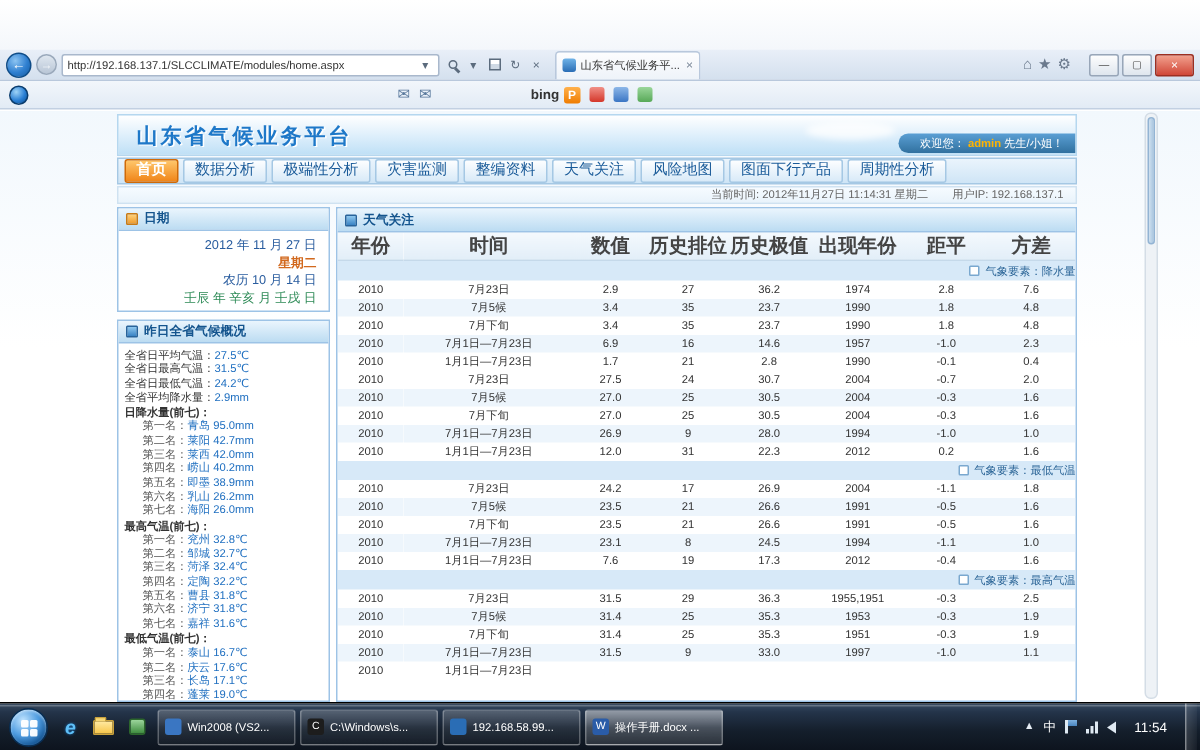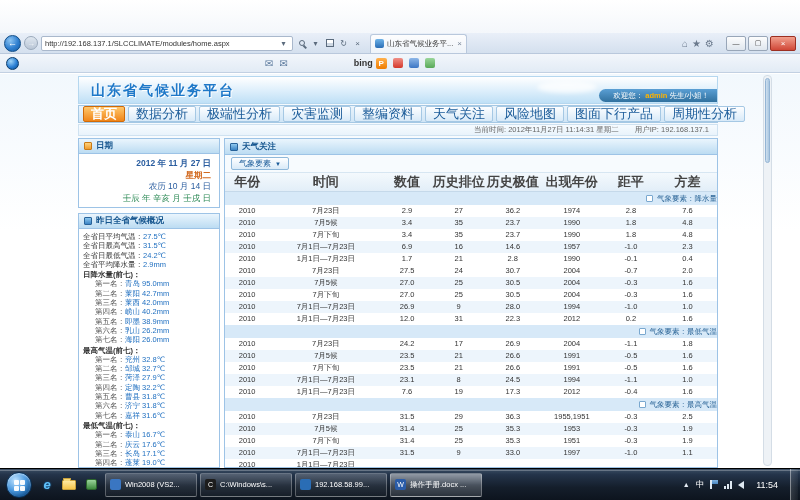--- a/index.html
+++ b/index.html
@@ -40,35 +40,35 @@
   
   .viewport{position:absolute;top:74px;left:0;right:0;bottom:32px;background:linear-gradient(180deg,#f2f8fd,#ffffff 40%);overflow:hidden}
   .page{position:absolute;left:78px;width:640px;top:0;bottom:0}
   .banner{position:absolute;top:2px;left:0;right:0;height:28px;background:linear-gradient(180deg,#ffffff,#dcEEfb 55%,#bfe0f6);border:1px solid #b5d7ef;overflow:hidden}
   .cloud{position:absolute;background:rgba(255,255,255,.75);border-radius:50%;filter:blur(2px)}
   .banner-title{position:absolute;left:12px;top:5px;font-size:14px;font-weight:bold;color:#1e78c8;letter-spacing:2px;text-shadow:1px 1px 0 #fff}
   .welcome{position:absolute;right:0;bottom:1px;height:13px;display:flex;align-items:center;padding:0 8px 0 14px;background:linear-gradient(#5a9fd4,#31719f);border-radius:8px 0 0 8px;font-size:7.5px;color:#fff;white-space:nowrap}
   .welcome .user{color:#ffb400;margin:16px 2px;font-weight:bold}
 
   .mainnav{position:absolute;top:31px;left:0;right:0;height:18px;background:linear-gradient(#eaf4fc,#cfe5f6);border:1px solid #a5c8e4;display:flex;align-items:center;padding:0 4px;gap:3px}
-  .nav-item{height:16px;line-height:13px;padding:0 7px;background:linear-gradient(#fdfeff,#d8eaf8);border:1px solid #a5c8e4;border-radius:2px;font-size:13px;color:#1a5b99;cursor:pointer;white-space:nowrap}
+  .nav-item{height:16px;line-height:13px;padding:0 7px;background:linear-gradient(#fdfeff,#d8eaf8);border:1px solid #a5c8e4;border-radius:2px;font-size:10px;color:#1a5b99;cursor:pointer;white-space:nowrap}
   .nav-item.active{background:linear-gradient(#ffc76b,#f08519);border-color:#d06a08;color:#fff;font-weight:bold}
 
   .statusbar{position:absolute;top:50px;left:0;right:0;height:12px;background:linear-gradient(#f6fbff,#e9f3fb);border:1px solid #cfe2f1;display:flex;justify-content:flex-end;align-items:center;gap:16px;padding:0 8px;font-size:7.5px;color:#666;white-space:nowrap}
 
   
   .sidebar{position:absolute;left:0;top:64px;bottom:0;width:142px;display:flex;flex-direction:column;gap:5px}
   .panel{border:1px solid #9dc3e6;background:#fff;overflow:hidden}
   .panel.grow{flex:1}
   .panel-hd{height:15px;background:linear-gradient(#eaf5fd,#bcdcf2);border-bottom:1px solid #9dc3e6;display:flex;align-items:center;gap:4px;padding:0 5px;font-size:8.5px;font-weight:bold;color:#15558e}
   .panel-icon{width:8px;height:8px;border-radius:1px;flex:none}
   .panel-icon.cal{background:linear-gradient(#ffd27a,#ef9b2d);border:1px solid #c97a14}
   .panel-icon.wx{background:linear-gradient(#8ec8ef,#3a83c4);border:1px solid #28639a}
   .date-body{padding:4px 8px 3px 0;text-align:right;font-size:8.5px;line-height:11.5px}
-  .date-main{color:#2a5d9f;font-weight:bold}
+  .date-main{color:#2a5d9f;font-weight:normal}
   .date-week{color:#d2691e;font-weight:bold}
   .date-lunar{color:#2a5d9f}
   .date-ganzhi{color:#2e8b57}
   .summary-body{padding:3px 2px 0 4px;font-size:7.5px;line-height:9.3px;color:#333;overflow:hidden}
   .stat-line{white-space:nowrap}
   .stat-value{color:#1f6fc0}
   .sec-title{font-weight:bold;color:#333;margin-top:1px;white-space:nowrap}
   .rank-line{padding-left:12px;white-space:nowrap}
   .rank-label{color:#555}
   .rank-text{color:#1f6fc0;cursor:pointer}
@@ -231,46 +231,40 @@
                 <div class="rank-line"><span class="rank-label">第一名：</span><span class="rank-text">青岛 95.0mm</span></div>
                 <div class="rank-line"><span class="rank-label">第二名：</span><span class="rank-text">莱阳 42.7mm</span></div>
                 <div class="rank-line"><span class="rank-label">第三名：</span><span class="rank-text">莱西 42.0mm</span></div>
                 <div class="rank-line"><span class="rank-label">第四名：</span><span class="rank-text">崂山 40.2mm</span></div>
                 <div class="rank-line"><span class="rank-label">第五名：</span><span class="rank-text">即墨 38.9mm</span></div>
                 <div class="rank-line"><span class="rank-label">第六名：</span><span class="rank-text">乳山 26.2mm</span></div>
                 <div class="rank-line"><span class="rank-label">第七名：</span><span class="rank-text">海阳 26.0mm</span></div>
                 <div class="sec-title">最高气温(前七)：</div>
                 <div class="rank-line"><span class="rank-label">第一名：</span><span class="rank-text">兖州 32.8℃</span></div>
                 <div class="rank-line"><span class="rank-label">第二名：</span><span class="rank-text">邹城 32.7℃</span></div>
-                <div class="rank-line"><span class="rank-label">第三名：</span><span class="rank-text">菏泽 27.9℃</span></div>
+                <div class="rank-line"><span class="rank-label">第三名：</span><span class="rank-text">菏泽 32.4℃</span></div>
                 <div class="rank-line"><span class="rank-label">第四名：</span><span class="rank-text">定陶 32.2℃</span></div>
                 <div class="rank-line"><span class="rank-label">第五名：</span><span class="rank-text">曹县 31.8℃</span></div>
                 <div class="rank-line"><span class="rank-label">第六名：</span><span class="rank-text">济宁 31.8℃</span></div>
                 <div class="rank-line"><span class="rank-label">第七名：</span><span class="rank-text">嘉祥 31.6℃</span></div>
                 <div class="sec-title">最低气温(前七)：</div>
                 <div class="rank-line"><span class="rank-label">第一名：</span><span class="rank-text">泰山 16.7℃</span></div>
                 <div class="rank-line"><span class="rank-label">第二名：</span><span class="rank-text">庆云 17.6℃</span></div>
                 <div class="rank-line"><span class="rank-label">第三名：</span><span class="rank-text">长岛 17.1℃</span></div>
                 <div class="rank-line"><span class="rank-label">第四名：</span><span class="rank-text">蓬莱 19.0℃</span></div>
                 <div class="rank-line"><span class="rank-label">第五名：</span><span class="rank-text">五莲 20.2℃</span></div>
               </div>
           </div>
         </div>
       </div>
 
       <div class="main-panel">
         <div class="main-hd">
           <span class="panel-icon wx"></span>
           <span>天气关注</span>
-        </div>
-        <div class="main-toolbar">
-          <div class="filter-btn">
-            <span>气象要素</span>
-            <span class="caret">▼</span>
-          </div>
         </div>
         <div class="table-wrap">
           <table class="grid">
             <colgroup>
               <col style="width:9%">
                 <col style="width:23%">
                 <col style="width:10%">
                 <col style="width:11%">
               <col style="width:11%">
                 <col style="width:13%">

